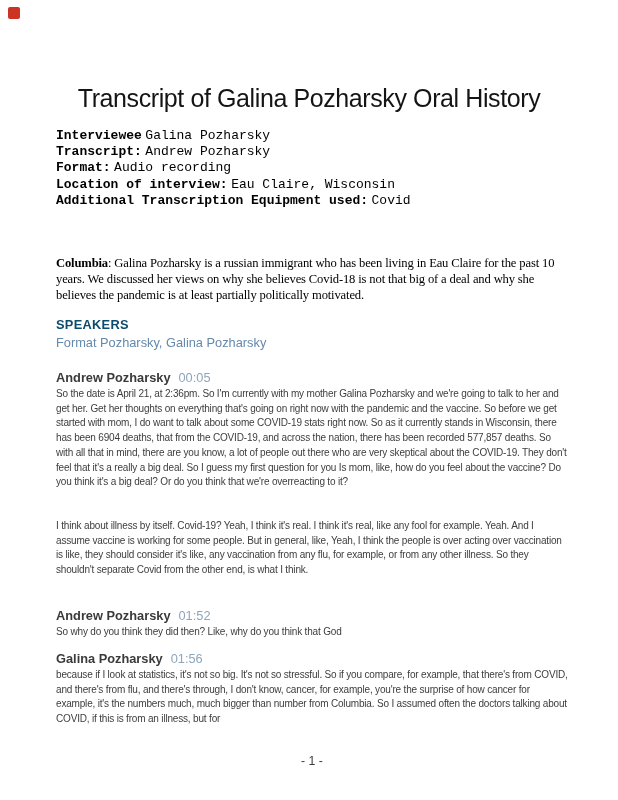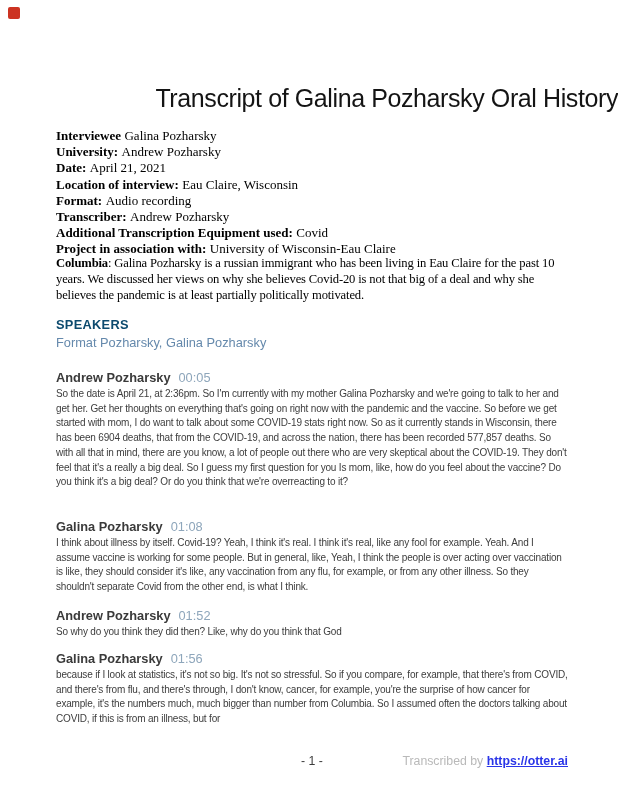--- a/index.html
+++ b/index.html
@@ -26,33 +26,33 @@
     height: 12px;
     background: #cc3322;
     border-radius: 2px;
   }
   .doc-title {
     position: absolute;
     top: 84px;
     left: 0;
     right: 0;
     margin: 0;
-    text-align: right;
+    text-align: center;
     font-family: "Liberation Sans", sans-serif;
     font-size: 25px;
     font-weight: 400;
     letter-spacing: -0.4px;
     color: #141414;
   }
   .meta-block {
     position: absolute;
     top: 128px;
     left: 56px;
     right: 50px;
-    font-family: Liberation Serif, serif;
+    font-family: Liberation Mono, monospace;
     font-size: 13px;
     line-height: 16.2px;
     color: #000000;
   }
   .meta-line .meta-label {
     font-weight: bold;
     margin-right: 3.5px;
   }
   .abstract {
     position: absolute;
@@ -147,61 +147,54 @@
 <body>
 
 <div class="page">
 
   <div class="red-marker"></div>
 
   <h1 class="doc-title">Transcript of Galina Pozharsky Oral History</h1>
 
   <div class="meta-block">
     <div class="meta-line"><span class="meta-label">Interviewee</span><span>Galina Pozharsky</span></div>
-    <div class="meta-line"><span class="meta-label">University:</span><span>Andrew Pozharsky</span></div>
-    <div class="meta-line"><span class="meta-label">Date:</span><span>April 21, 2021</span></div>
+    <div class="meta-line"><span class="meta-label">Transcript:</span><span>Andrew Pozharsky</span></div>
+    <div class="meta-line"><span class="meta-label">Format:</span><span>Audio recording</span></div>
     <div class="meta-line"><span class="meta-label">Location of interview:</span><span>Eau Claire, Wisconsin</span></div>
-    <div class="meta-line"><span class="meta-label">Format:</span><span>Audio recording</span></div>
-    <div class="meta-line"><span class="meta-label">Transcriber:</span><span>Andrew Pozharsky</span></div>
     <div class="meta-line"><span class="meta-label">Additional Transcription Equipment used:</span><span>Covid</span></div>
-    <div class="meta-line"><span class="meta-label">Project in association with:</span><span>University of Wisconsin-Eau Claire</span></div>
-  </div>
-
-  <p class="abstract"><span class="abstract-label">Columbia</span><span>: Galina Pozharsky is a russian immigrant who has been living in Eau Claire for the past 10 years. We discussed her views on why she believes Covid-20 is not that big of a deal and why she believes the pandemic is at least partially politically motivated.</span></p>
+  </div>
+
+  <p class="abstract"><span class="abstract-label">Columbia</span><span>: Galina Pozharsky is a russian immigrant who has been living in Eau Claire for the past 10 years. We discussed her views on why she believes Covid-18 is not that big of a deal and why she believes the pandemic is at least partially politically motivated.</span></p>
 
   <div class="speakers-block">
     <div class="speakers-header">SPEAKERS</div>
     <div class="speakers-list">Format Pozharsky, Galina Pozharsky</div>
   </div>
 
   <div class="dialogue">
     <div class="turn turn-1">
       <div class="turn-head">
         <span class="turn-name">Andrew Pozharsky</span><span class="turn-time">00:05</span>
       </div>
       <p class="turn-text">So the date is April 21, at 2:36pm. So I'm currently with my mother Galina Pozharsky and we're going to talk to her and get her. Get her thoughts on everything that's going on right now with the pandemic and the vaccine. So before we get started with mom, I do want to talk about some COVID-19 stats right now. So as it currently stands in Wisconsin, there has been 6904 deaths, that from the COVID-19, and across the nation, there has been recorded 577,857 deaths. So with all that in mind, there are you know, a lot of people out there who are very skeptical about the COVID-19. They don't feel that it's a really a big deal. So I guess my first question for you Is mom, like, how do you feel about the vaccine? Do you think it's a big deal? Or do you think that we're overreacting to it?</p>
     </div>
     <div class="turn turn-2">
-      <div class="turn-head">
-        <span class="turn-name">Galina Pozharsky</span><span class="turn-time">01:08</span>
-      </div>
       <p class="turn-text">I think about illness by itself. Covid-19? Yeah, I think it's real. I think it's real, like any fool for example. Yeah. And I assume vaccine is working for some people. But in general, like, Yeah, I think the people is over acting over vaccination is like, they should consider it's like, any vaccination from any flu, for example, or from any other illness. So they shouldn't separate Covid from the other end, is what I think.</p>
     </div>
     <div class="turn turn-3">
       <div class="turn-head">
         <span class="turn-name">Andrew Pozharsky</span><span class="turn-time">01:52</span>
       </div>
       <p class="turn-text">So why do you think they did then? Like, why do you think that God</p>
     </div>
     <div class="turn turn-4">
       <div class="turn-head">
         <span class="turn-name">Galina Pozharsky</span><span class="turn-time">01:56</span>
       </div>
       <p class="turn-text">because if I look at statistics, it's not so big. It's not so stressful. So if you compare, for example, that there's from COVID, and there's from flu, and there's through, I don't know, cancer, for example, you're the surprise of how cancer for example, it's the numbers much, much bigger than number from Columbia. So I assumed often the doctors talking about COVID, if this is from an illness, but for</p>
     </div>
   </div>
 
   <div class="footer">
     <span class="page-number">- 1 -</span>
-    <span class="transcribed"><span>Transcribed by </span><a class="otter-link">https://otter.ai</a></span>
   </div>
 
 </div>
 
 </body></html>

